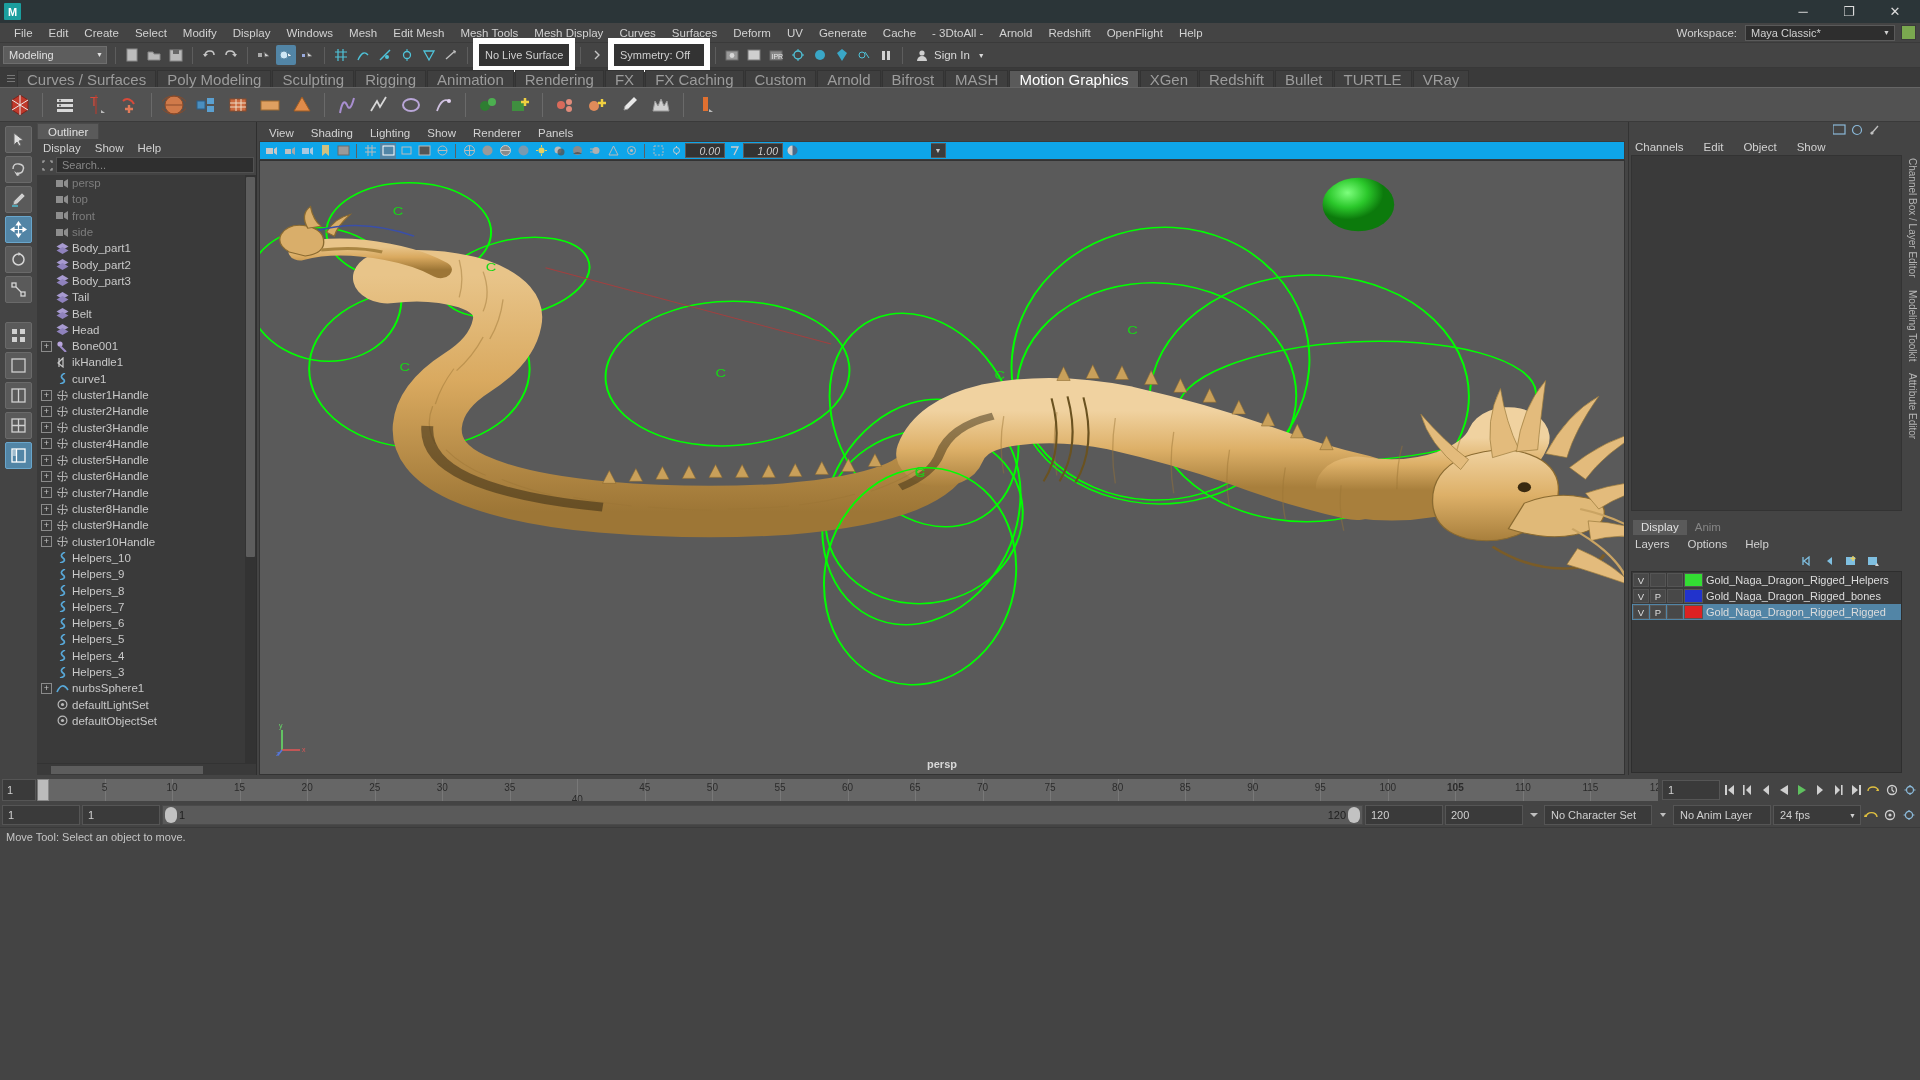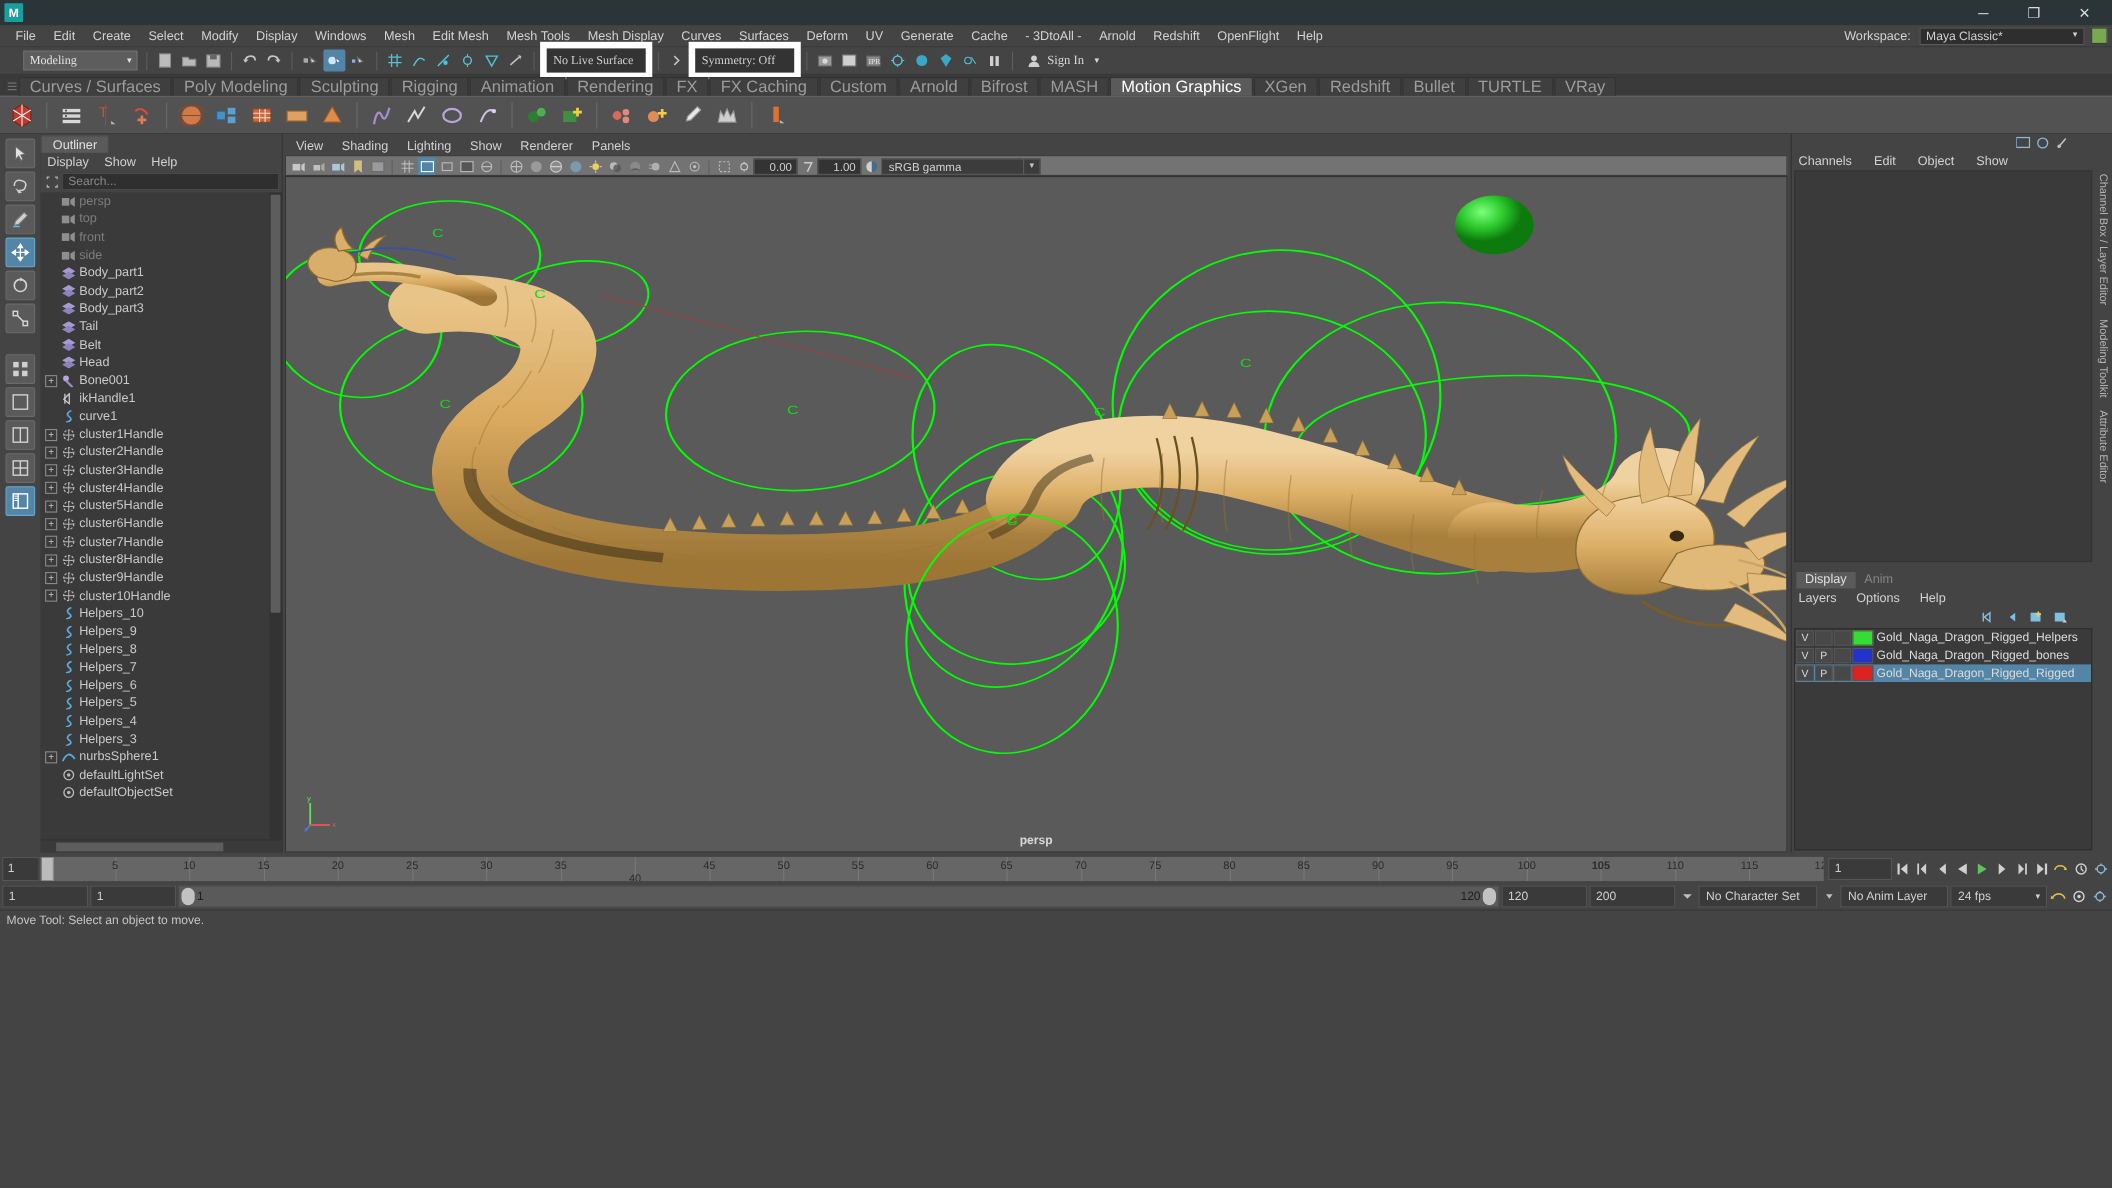--- a/index.html
+++ b/index.html
@@ -20,22 +20,22 @@
              border-bottom:1px solid #3a3a3a; }
   .menubar .mi { padding:0 8px; font-size:11.5px; color:#d2d2d2; line-height:20px; white-space:nowrap;}
   .menu-right { margin-left:auto; display:flex; align-items:center; padding-right:4px; }
   .ws-label { font-size:11.5px; color:#d2d2d2; padding-right:8px;}
   .ws-combo { width:150px; height:16px; background:#2e2e2e; border:1px solid #5a5a5a;
               font-size:11px; color:#d0d0d0; display:flex; align-items:center; padding-left:5px; position:relative;}
   .ws-combo .arw { position:absolute; right:4px; font-size:7px; }
   .ws-icon { width:15px;height:15px;background:#7aa84f;margin-left:6px;border:1px solid #3a3a3a;}
 
   
-  .statusline { height:25px; background:#444; display:flex; align-items:center; padding:0 21px;
-                border-bottom:1px solid #383838;font-family:Liberation Serif, serif; }
+  .statusline { height:25px; background:#444; display:flex; align-items:center; padding:0 3px;
+                border-bottom:1px solid #383838; }
   .sl-combo { width:104px; height:18px; background:#5d5d5d; border:1px solid #6e6e6e;
               font-size:11px; color:#e0e0e0; display:flex; align-items:center; padding-left:5px;
               position:relative; margin-right:3px;}
   .sl-combo .arw { position:absolute; right:3px; top:4px; font-size:7px; }
   .sep { width:1px; height:17px; background:#5d5d5d; margin:0 5px; }
   .ico { width:20px; height:20px; margin:0 1px; border-radius:2px; position:relative;
          display:flex; align-items:center; justify-content:center; }
   .ico.sel { background:#5285a6; }
   .ico svg { display:block; }
   .fld { height:34px; background:#333; border:6px solid #ffffff; color:#d0d0d0; font-size:11px;
@@ -89,22 +89,22 @@
   .ol-lbl.dim { color:#7d7d7d; }
   .ol-scroll { width:11px; background:#333; position:relative;}
   .ol-thumb { position:absolute; left:1px; width:9px; background:#5d5d5d; border-radius:1px;}
   .ol-hbar { height:12px; background:#3a3a3a; position:relative; border-top:1px solid #333;}
   .ol-hthumb { position:absolute; top:2px; left:14px; height:8px; width:152px; background:#5d5d5d;}
 
   
   .viewwrap { flex:1; display:flex; flex-direction:column; background:#444; padding:2px 3px 0 2px;}
   .vp-menu { height:17px; background:#444; display:flex; align-items:center; padding-left:10px;}
   .vp-menu span { font-size:11.5px; color:#d2d2d2; margin-right:17px;}
-  .vp-bar { height:19px; background:#737373; display:flex; align-items:flex-end; padding:0 2px;
-            border:1px solid #3a3a3a; }
+  .vp-bar { height:19px; background:#0ea5e9; display:flex; align-items:center; padding:0 2px;
+            border:1px solid #3a3a3a;font-style:italic; }
   .vi { width:16px; height:16px; margin:0 1px; display:flex; align-items:center; justify-content:center;}
   .vi.on { background:#5285a6;}
   .vsep { width:1px; height:14px; background:#606060; margin:0 4px;}
   .vnum { width:40px; height:15px; background:#333; border:1px solid #5a5a5a; color:#cfcfcf;
           font-size:10.5px; display:flex; align-items:center; justify-content:flex-end; padding-right:4px;}
   .vgamma { width:130px; height:15px; background:#3c3c3c; border:1px solid #5a5a5a; color:#cfcfcf;
             font-size:10.5px; display:flex; align-items:center; padding-left:6px;margin-top:48px; }
   .vgamma-arrow { width:15px; height:15px; background:#3c3c3c; border:1px solid #5a5a5a; border-left:none;
                   display:flex;align-items:center;justify-content:center;font-size:7px;}
   .vp { flex:1; position:relative; background:#5a5a5a; border:1px solid #333; overflow:hidden;}

